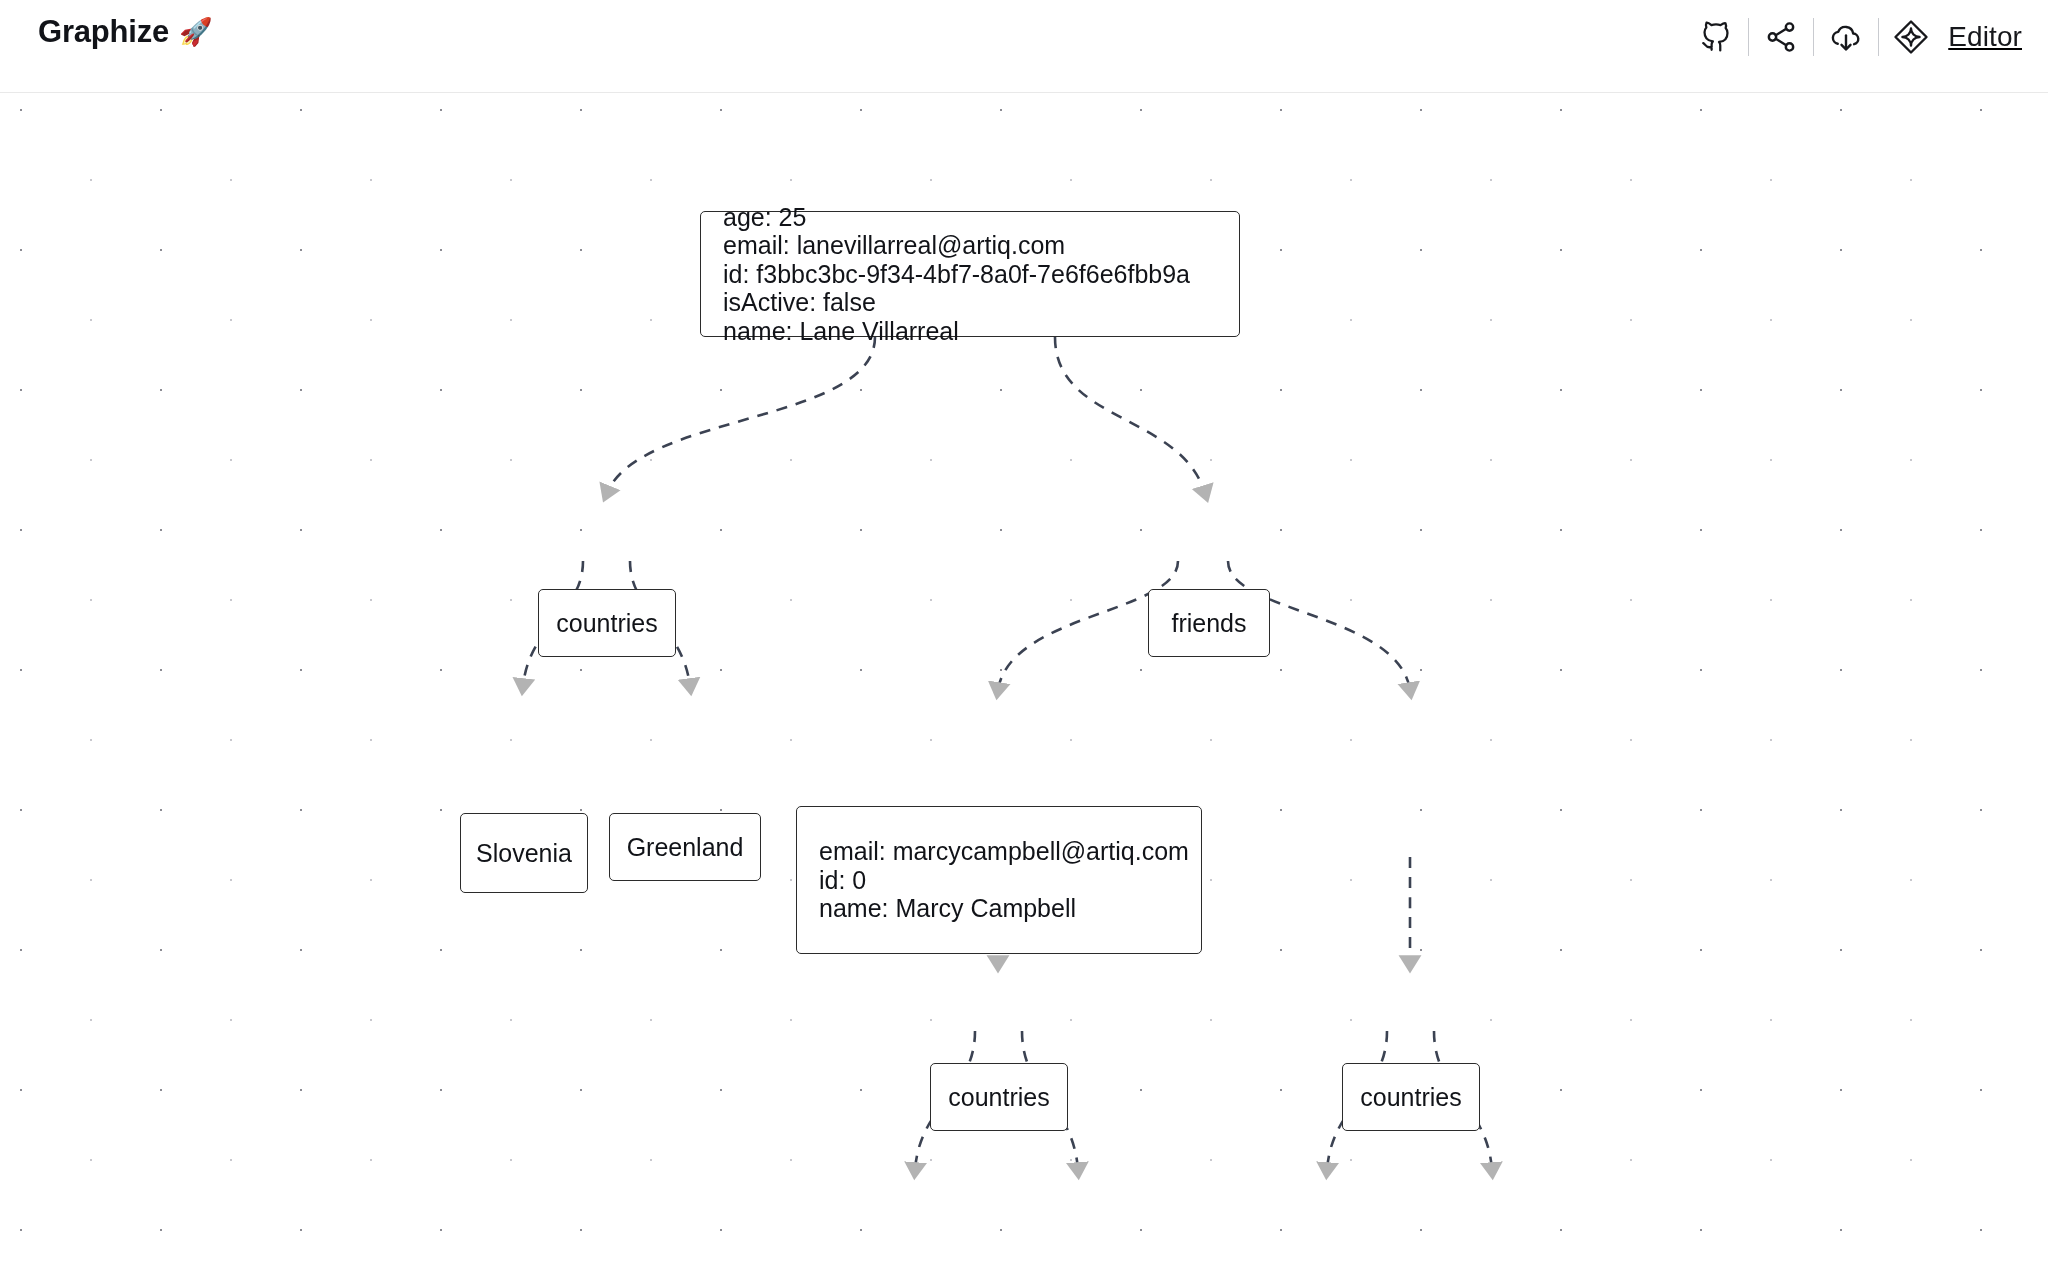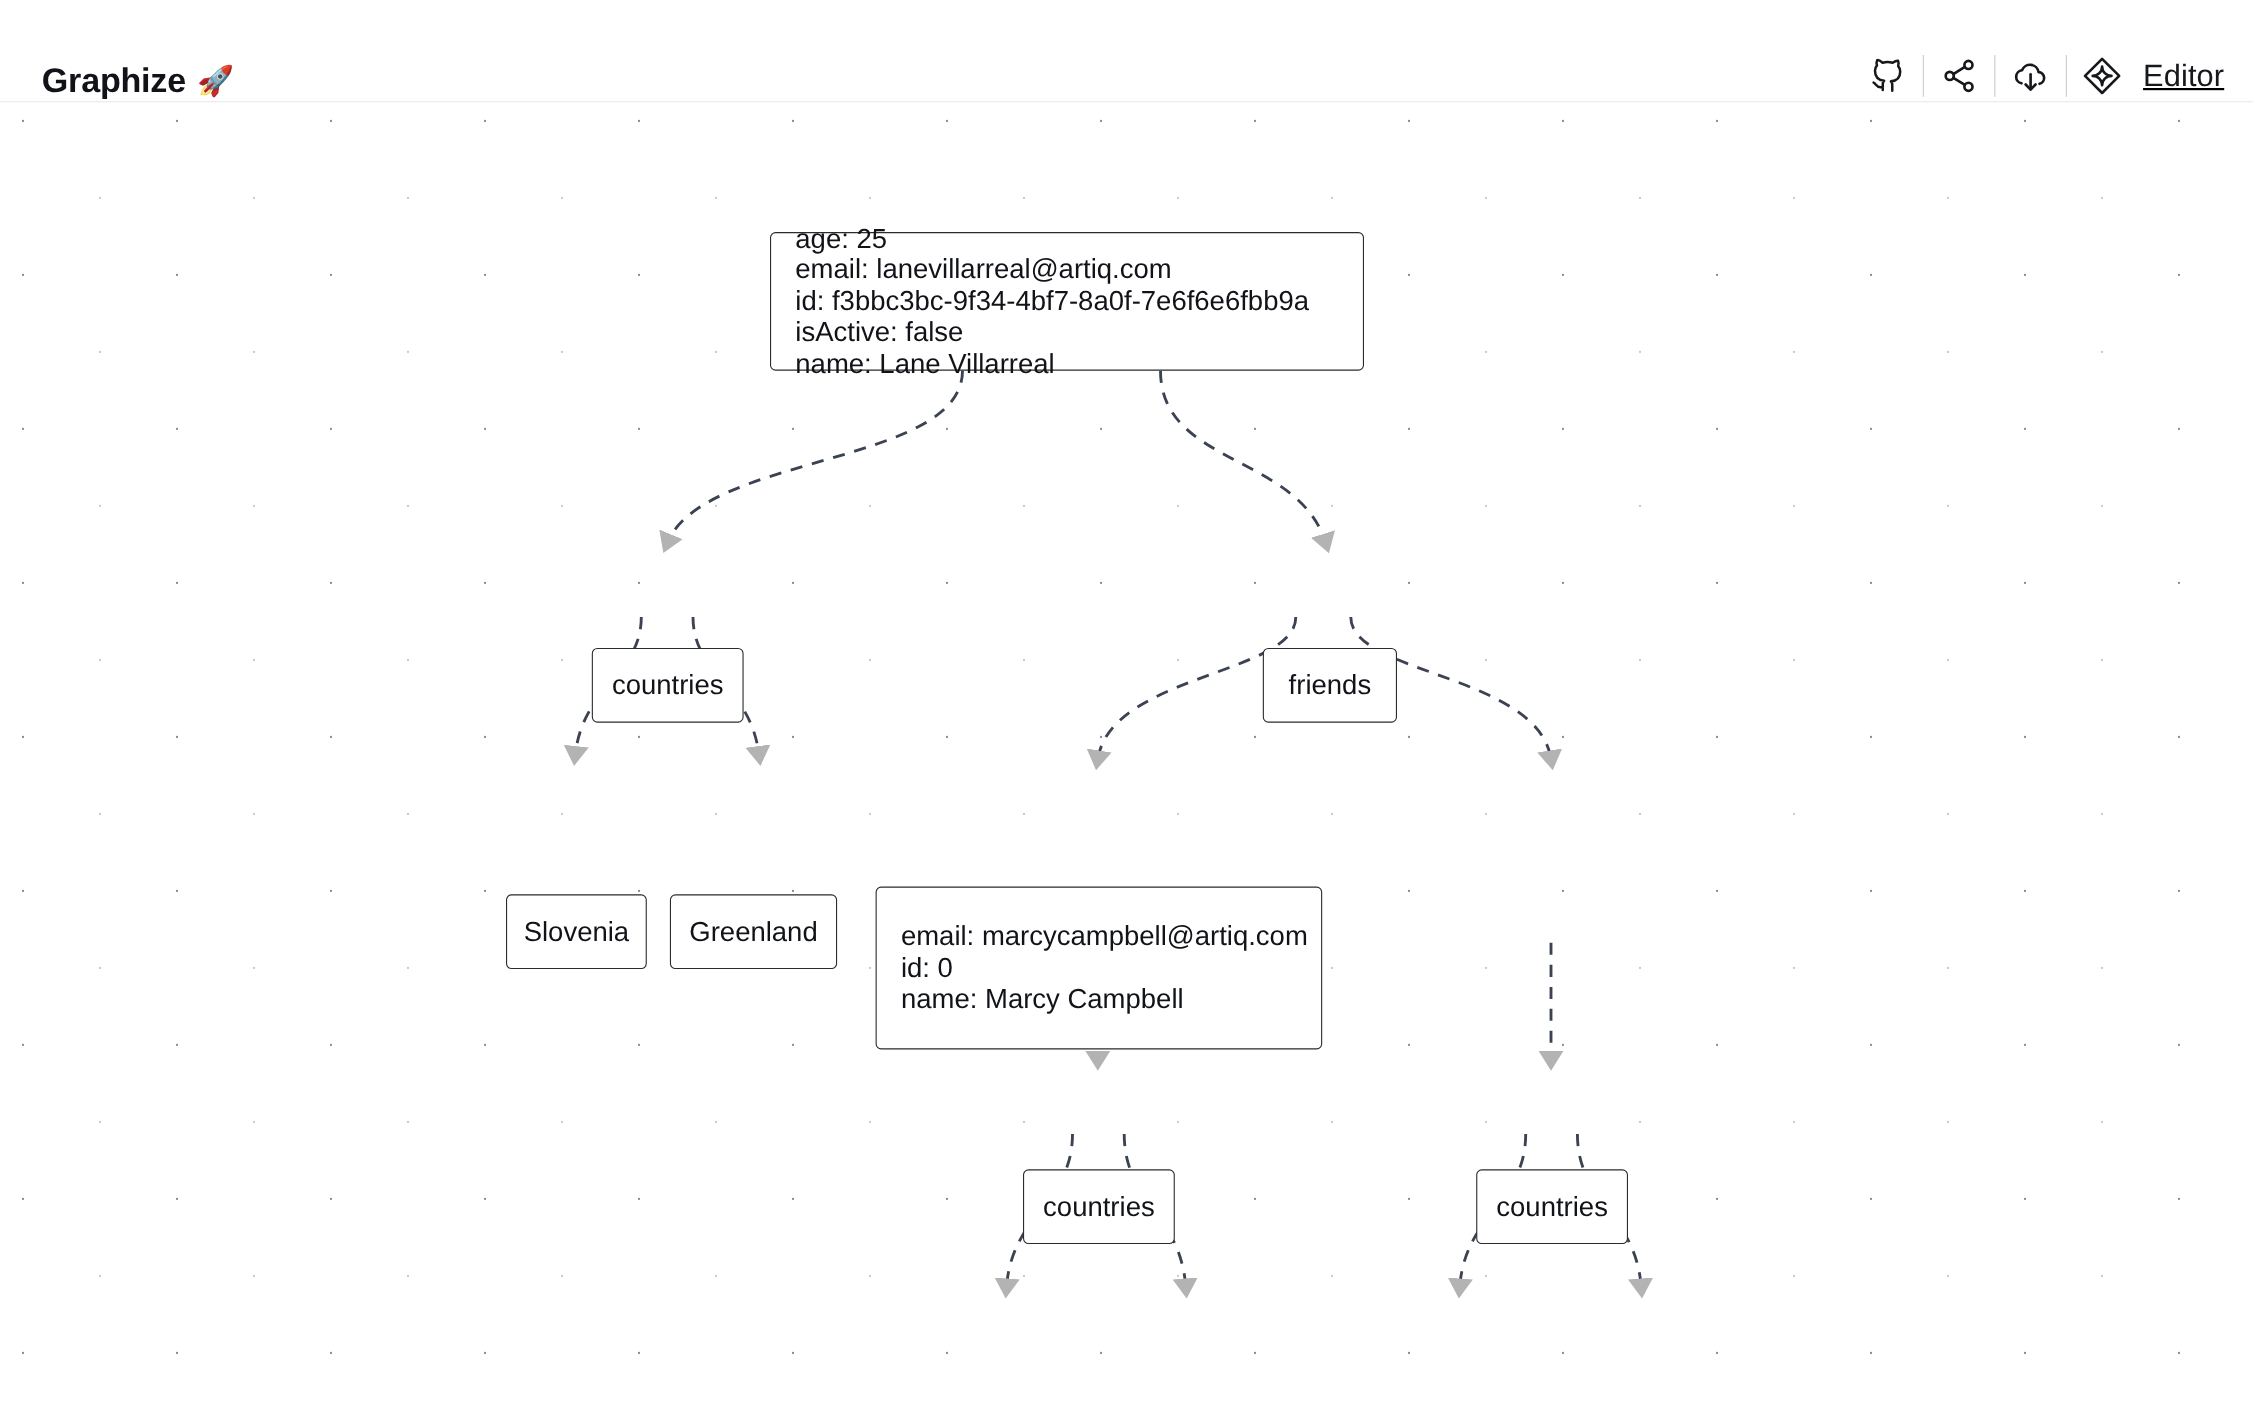--- a/index.html
+++ b/index.html
@@ -13,23 +13,23 @@
   }
 
   #app { position: relative; width: 2048px; height: 1280px; }
 
   
   #header {
     position: absolute; top: 0; left: 0;
     width: 2048px; height: 93px;
     background: #ffffff;
     border-bottom: 1px solid #e9e9e9;
-    display: flex; align-items: flex-end;
+    display: flex; align-items: flex-start;
     justify-content: space-between;
-    padding: 0 26px 0 38px;
+    padding: 14px 26px 0 38px;
     z-index: 20;
   }
   #brand {
     display: flex; align-items: center; gap: 10px;
     font-size: 31px; font-weight: bold; color: #111318;
     letter-spacing: -0.2px;
   }
   #brand .rocket { font-size: 27px; line-height: 1; }
 
   #toolbar { display: flex; align-items: center; gap: 0; text-decoration: underline; }
@@ -186,21 +186,21 @@
     </div>
 
     <div class="node simple" style="left:538px; top:496px; width:138px; height:68px;">
       <span>countries</span>
     </div>
 
     <div class="node simple" style="left:1148px; top:496px; width:122px; height:68px;">
       <span>friends</span>
     </div>
 
-    <div class="node simple" style="left:460px; top:720px; width:128px; height:68px;align-items:center;">
+    <div class="node simple" style="left:460px; top:720px; width:128px; height:80px;align-items:center;">
       <span>Slovenia</span>
     </div>
 
     <div class="node simple" style="left:609px; top:720px; width:152px; height:68px;">
       <span>Greenland</span>
     </div>
 
     <div class="node obj" style="left:796px; top:713px; width:406px; height:148px;">
       <div class="row">email: marcycampbell@artiq.com</div>
       <div class="row">id: 0</div>

